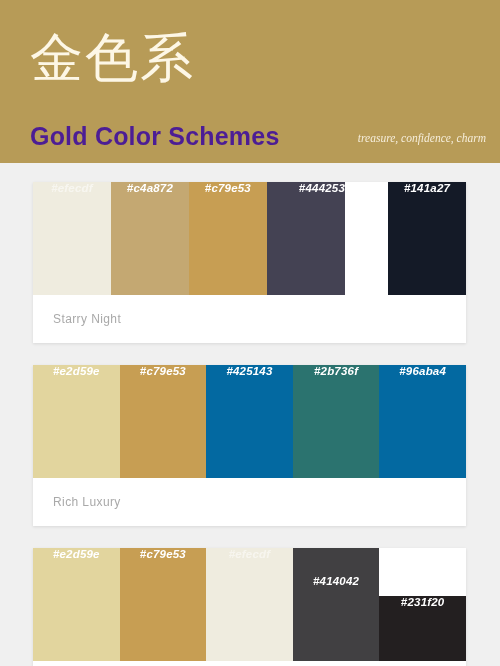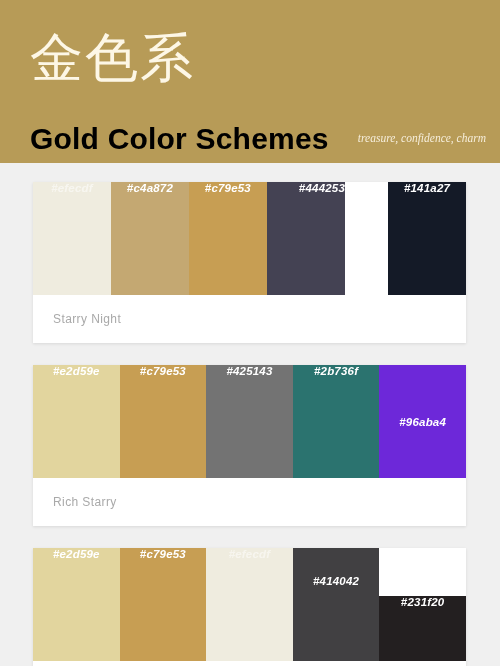--- a/index.html
+++ b/index.html
@@ -33,23 +33,23 @@
     line-height: 1.05;
     color: #fdf7e6;
     font-weight: 400;
     letter-spacing: 2px;
     white-space: nowrap;
   }
   .header-en-title {
     position: absolute;
     left: 30px;
     top: 124px;
-    font-size: 30px;
+    font-size: 25px;
     line-height: 1;
-    color: #000000;
+    color: #4c1d95;
     font-weight: 700;
     letter-spacing: 0.2px;
     white-space: nowrap;
   }
   .header-tagline {
     position: absolute;
     right: 14px;
     top: 133px;
     font-size: 11.5px;
     line-height: 1;
@@ -155,32 +155,32 @@
       </div>
     </div>
     <div class="card">
       <div class="swatches">
         <div class="swatch" style="background: rgb(226, 213, 158);">
           <span class="swatch-label" style="color: rgb(255, 255, 255); opacity: 1;">#e2d59e</span>
         </div>
         <div class="swatch" style="background: rgb(199, 158, 83);">
           <span class="swatch-label" style="color: rgb(255, 255, 255); opacity: 1;">#c79e53</span>
         </div>
-        <div class="swatch" style="background: #737373;">
+        <div class="swatch" style="background: #0369a1;">
           <span class="swatch-label" style="color: rgb(255, 255, 255); opacity: 1;">#425143</span>
         </div>
         <div class="swatch" style="background: rgb(43, 115, 111);">
           <span class="swatch-label" style="color: rgb(255, 255, 255); opacity: 1;">#2b736f</span>
         </div>
-        <div class="swatch" style="background: #6d28d9; align-items: center;">
+        <div class="swatch" style="background: #0369a1;">
           <span class="swatch-label" style="color: rgb(255, 255, 255); opacity: 1;">#96aba4</span>
         </div>
       </div>
       <div class="card-footer">
-        <span class="card-name">Rich Starry</span>
+        <span class="card-name">Rich Luxury</span>
       </div>
     </div>
     <div class="card">
       <div class="swatches">
         <div class="swatch" style="background: rgb(226, 213, 158);">
           <span class="swatch-label" style="color: rgb(255, 255, 255); opacity: 1;">#e2d59e</span>
         </div>
         <div class="swatch" style="background: rgb(199, 158, 83);">
           <span class="swatch-label" style="color: rgb(255, 255, 255); opacity: 1;">#c79e53</span>
         </div>

